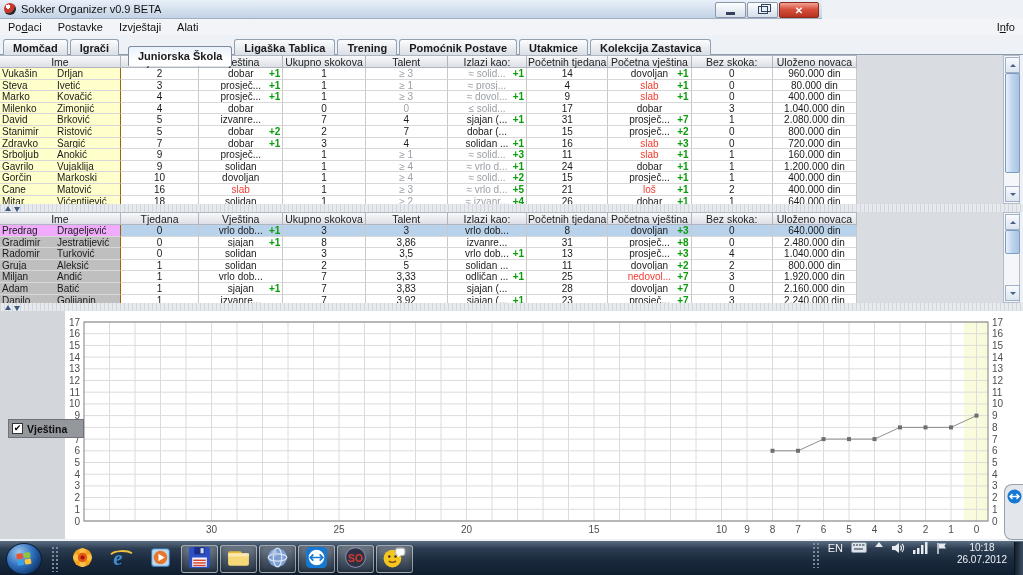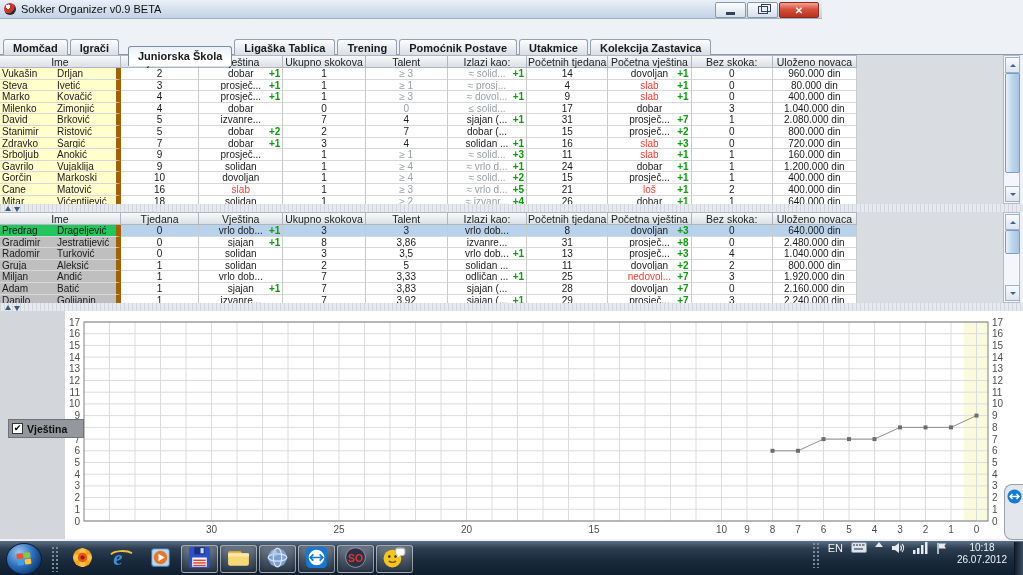--- a/index.html
+++ b/index.html
@@ -36,30 +36,30 @@
   .thead,.tbody-rows{position:absolute;left:0;width:857px;}
   .thead{display:flex;height:13px;}
   .th{box-sizing:border-box;height:13px;line-height:12px;font-size:10.5px;color:#222;text-align:center;
     background:linear-gradient(#f8f9fb,#dcdfe5);border:1px solid #b0b6bf;border-left:none;}
   .tbody-rows{overflow:hidden;background:#fff;}
   .tr{display:flex;height:11.6px;line-height:11.6px;font-size:10px;color:#1a1a1a;background:#fff;}
   .td{box-sizing:border-box;border-right:1px solid #c9c9c9;border-bottom:1px solid #d8d8d8;
     text-align:center;overflow:hidden;white-space:nowrap;position:relative;}
   .c1{width:122px;}.c2{width:79px;}.c3{width:85px;}.c4{width:83px;}.c5{width:83px;}
   .c6{width:80px;}.c7{width:82px;}.c8{width:84px;}.c9{width:82px;}.c10{width:85px;}
-  .td.name{text-align:left;border-right:5px solid #a16207;}
+  .td.name{text-align:left;border-right:1px solid #a16207;}
   .t1 .td.name{background:#ffffcc;}
   .t2 .td.name{background:#bfbfbf;}
   .fn{position:absolute;left:2px;}
   .ln{position:absolute;left:57px;}
   .delta{position:absolute;right:2px;color:#0a9c0a;font-weight:bold;}
   .gray{color:#9aa0a6;}
   .red{color:#f23b2f;}
   .tr.selected .td{background:#b9d2ec;}
-  .tr.selected .td.name{background:#22c55e;}
+  .tr.selected .td.name{background:#f0abfc;}
   .table-filler{position:absolute;left:857px;width:146px;background:#d9dce1;border-bottom:1px solid #c2c6cc;}
   
   .vsb{position:absolute;left:1003px;width:17px;background:#f4f6f9;border:1px solid #b6bcc6;box-sizing:border-box;}
   .sb-arrow{position:absolute;left:1px;width:13px;height:14px;background:linear-gradient(#f8fafd,#dde5ef);
     border:1px solid #9fb0c8;display:flex;align-items:center;justify-content:center;}
   .sb-arrow:after{content:"";border:3px solid transparent;}
   .sb-up:after{border-bottom-color:#44618a;margin-top:-3px;}
   .sb-down:after{border-top-color:#44618a;margin-bottom:-3px;}
   .sb-thumb{position:absolute;left:1px;width:13px;background:linear-gradient(90deg,#e9f1fa,#bcd3ec 50%,#a9c4e2);
     border:1px solid #7d9cc0;border-radius:2px;}
@@ -114,20 +114,24 @@
       <span class="winbtn">
           <span class="glyph-min"></span>
         </span>
       <span class="winbtn">
           <span class="glyph-restore"></span>
         </span>
       <span class="winbtn close">✕</span>
     </span>
   </div>
 
+  <div id="menubar">
+    <span id="menu-mount"><span class="menu-item">Po<u>d</u>aci</span><span class="menu-item">Postavke</span><span class="menu-item">Izvještaji</span><span class="menu-item">Alati</span></span>
+    <span id="menu-right" class="menu-item">I<u>n</u>fo</span>
+  </div>
 
   <div id="tabstrip"><span class="tab">Momčad</span><span class="tab">Igrači</span><span class="tab selected">Juniorska Škola</span><span class="tab">Ligaška Tablica</span><span class="tab">Trening</span><span class="tab">Pomoćnik Postave</span><span class="tab">Utakmice</span><span class="tab">Kolekcija Zastavica</span></div>
 
   <div id="t1-head" class="thead t1" style="top:55px">
       <div class="th c1">Ime</div>
       <div class="th c2">Tjedana</div>
       <div class="th c3">Vještina</div>
       <div class="th c4">Ukupno skokova</div>
       <div class="th c5">Talent</div>
       <div class="th c6">Izlazi kao:</div>
@@ -455,21 +459,21 @@
   <div class="tr">
     <div class="td name c1">
           <span class="fn">Danilo</span>
           <span class="ln">Golijanin</span>
         </div>
     <div class="td c2">1</div>
     <div class="td c3"><span class="val">izvanre...</span><span class="delta"></span></div>
     <div class="td c4">7</div>
     <div class="td c5">3,92</div>
     <div class="td c6"><span class="val">sjajan (...</span><span class="delta">+1</span></div>
-    <div class="td c7">29</div>
+    <div class="td c7">23</div>
     <div class="td c8"><span class="val">prosječ...</span><span class="delta">+7</span></div>
     <div class="td c9">3</div>
     <div class="td c10">2.240.000 din</div>
   </div>
 </div>
   <div class="table-filler" style="top:212px;height:91px"></div>
   <div class="vsb" style="top:212px;height:91px">
     <span class="sb-arrow sb-up" style="top:1px"></span>
     <span class="sb-thumb" style="top:17px;height:22px"></span>
     <span class="sb-arrow sb-down" style="bottom:1px"></span>

